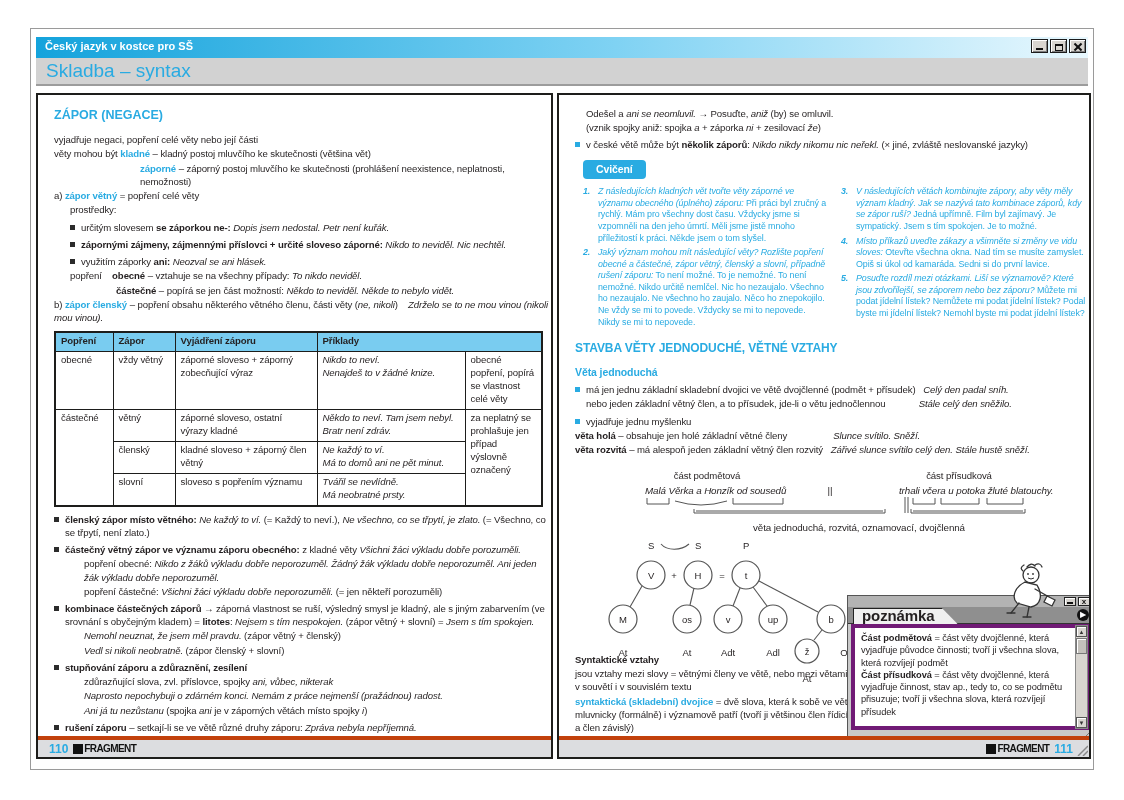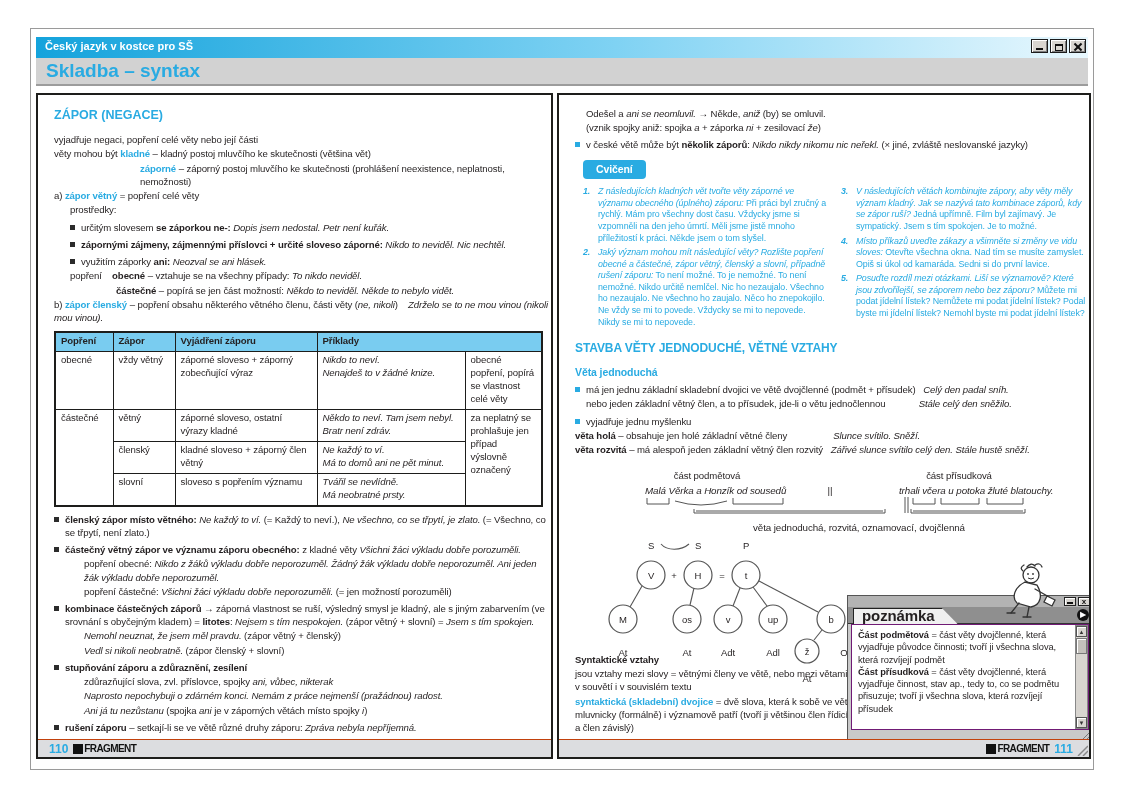--- a/index.html
+++ b/index.html
@@ -14,21 +14,21 @@
   .wbtn{width:17px;height:14px;background:#d8d5d0;border:1px solid #1c1c1c;
     box-shadow:inset 1px 1px 0 #fff,inset -1px -1px 0 #7f7f7f;
     display:flex;align-items:flex-end;justify-content:center;box-sizing:border-box;cursor:pointer;}
   .g-min{width:7px;height:2px;background:#111;margin-bottom:2px;}
   .g-max{width:8px;height:7px;border:1px solid #111;border-top-width:2px;margin-bottom:1px;box-sizing:border-box;}
   .g-x{position:relative;width:10px;height:9px;margin:0 auto 1px;}
   .g-x::before,.g-x::after{content:'';position:absolute;left:0;top:4px;width:10px;height:2px;background:#111;}
   .g-x::before{transform:rotate(45deg);} .g-x::after{transform:rotate(-45deg);}
   .sectionbar{position:absolute;left:5px;top:29px;width:1052px;height:28px;background:#d2d2d2;
     border-bottom:2px solid #9c9c9c;box-sizing:border-box;}
-  .sectionbar span{color:#29abe2;font-weight:bold;font-size:19px;line-height:26px;padding-left:10px;}
+  .sectionbar span{color:#29abe2;font-weight:normal;font-size:19px;line-height:26px;padding-left:10px;}
   
   .page{position:absolute;top:64px;height:666px;border:2px solid #1d1d1b;background:#fff;box-sizing:border-box;}
   #pageL{left:5px;width:517px;} #pageR{left:526px;width:534px;}
   .pbody{position:absolute;left:0;right:0;top:0;bottom:17px;padding:12px 2px 0 16px;overflow:hidden;
     font-size:9.6px;line-height:1.38;letter-spacing:-0.1px;}
   h2{margin:0 0 9px;font-size:12.5px;color:#29abe2;letter-spacing:0;}
   
   .ln{white-space:pre-wrap;margin-bottom:1px;}
   .ln.bu{display:flex;margin-top:4px;}
   .ln.bu::before{content:'';width:5px;height:5px;background:#2b2b2b;margin:4px 6px 0 0;flex:none;}
@@ -38,21 +38,21 @@
   .i3{margin-left:86px;} .i5{margin-left:62px;}
   .sg-n{} .sg-b{font-weight:bold;} .sg-i{font-style:italic;}
   .sg-c{color:#29abe2;font-weight:bold;} .sg-ci{color:#29abe2;font-style:italic;} .sg-cn{color:#29abe2;}
   
   table{border-collapse:collapse;margin:7px 0 6px;width:489px;border:2px solid #1d1d1b;}
   th,td{border:1px solid #1d1d1b;padding:2px 5px 3px;vertical-align:top;text-align:left;
     font-size:9.6px;line-height:1.35;white-space:pre-wrap;font-weight:normal;}
   th{background:#79ccf0;font-weight:bold;}
   
   .pfoot{position:absolute;left:0;right:0;bottom:0;height:17px;background:#dcdde0;
-    border-top:1px solid #c2410c;display:flex;align-items:center;font-size:11px;}
+    border-top:4px solid #c2410c;display:flex;align-items:center;font-size:11px;}
   .pnum{color:#29abe2;font-weight:bold;font-size:12px;}
   #pageL .pfoot{padding-left:11px;} #pageL .pnum{margin-right:5px;}
   #pageR .pfoot{justify-content:flex-end;padding-right:16px;} #pageR .pnum{margin-left:5px;}
   .frg{display:inline-flex;align-items:center;font-weight:bold;font-size:10px;letter-spacing:-0.6px;color:#111;}
   .frg-sq{display:inline-block;width:7px;height:10px;background:#111;margin-right:1px;
     border-right:2px solid #111;border-left:1px solid #111;}
   .grip{position:absolute;right:1px;bottom:1px;}
   
   .badge{display:inline-block;background:#29abe2;color:#fff;font-weight:bold;font-size:10.5px;
     padding:2px 13px 3px;border-radius:4px;margin:7px 0 5px 8px;}
@@ -75,21 +75,21 @@
   .nbtn{width:12px;height:9px;background:#d8d5d0;border:1px solid #222;box-shadow:inset 1px 1px 0 #fff;
     display:flex;align-items:center;justify-content:center;box-sizing:border-box;cursor:pointer;}
   .ng-min{width:6px;height:2px;background:#111;margin-top:3px;}
   .ng-x{font-size:8px;font-weight:bold;line-height:7px;color:#111;}
   .note-tabs{position:relative;height:16px;background:#8f8f8f;border-bottom:1px solid #333;}
   .note-tab{position:absolute;left:5px;top:1px;height:15px;background:#f0f0f0;border:1px solid #222;border-bottom:none;
     font-weight:bold;font-size:15px;line-height:14px;padding:0 22px 0 8px;
     clip-path:polygon(0 0,85% 0,100% 100%,0 100%);}
   .note-arrow{position:absolute;right:3px;top:2px;width:12px;height:12px;border-radius:50%;background:#111;
     color:#fff;font-size:8px;line-height:12px;text-align:center;cursor:pointer;}
-  .note-body{position:absolute;left:3px;right:3px;top:28px;bottom:10px;background:#fff;border:1px solid #701a75;
+  .note-body{position:absolute;left:3px;right:3px;top:28px;bottom:10px;background:#fff;border:4px solid #701a75;
     padding:4px 20px 3px 6px;font-size:9.3px;line-height:1.32;white-space:pre-wrap;overflow:hidden;box-sizing:border-box;}
   .note-sb{position:absolute;right:4px;top:29px;bottom:11px;width:13px;background:#d8d5d0;border:1px solid #888;box-sizing:border-box;}
   .sb-btn{position:absolute;left:0;width:11px;height:11px;background:#d8d5d0;border:1px solid #555;
     box-shadow:inset 1px 1px 0 #fff;font-size:6px;line-height:10px;text-align:center;color:#333;cursor:pointer;box-sizing:border-box;}
   .sb-up{top:0;} .sb-dn{bottom:0;}
   .sb-thumb{position:absolute;left:0;top:12px;width:11px;height:16px;background:#c4c1bc;border:1px solid #777;
     box-shadow:inset 1px 1px 0 #fff;box-sizing:border-box;cursor:grab;}
   .note-grip{position:absolute;right:1px;bottom:1px;}
   .cartoon{position:absolute;left:438px;top:468px;z-index:3;}
 </style>
@@ -173,21 +173,21 @@
           <td><span class="sg-n">sloveso s popřením významu</span></td>
           <td><span class="sg-i">Tvářil se nevlídně.
 Má neobratné prsty.</span></td>
         </tr>
       </tbody>
         </table>
       <div>
           <div class="ln bu"><div class="bt"><span class="sg-b">členský zápor místo větného: </span><span class="sg-i">Ne každý to ví.</span><span class="sg-n"> (= Každý to neví.), </span><span class="sg-i">Ne všechno, co se třpytí, je zlato.</span><span class="sg-n"> (= Všechno, co se třpytí, není zlato.)</span></div></div>
           <div class="ln bu"><div class="bt"><span class="sg-b">částečný větný zápor ve významu záporu obecného:</span><span class="sg-n"> z kladné věty </span><span class="sg-i">Všichni žáci výkladu dobře porozuměli.</span></div></div>
           <div class="ln i2"><span class="sg-n">popření obecné: </span><span class="sg-i">Nikdo z žáků výkladu dobře neporozuměl. Žádný žák výkladu dobře neporozuměl. Ani jeden žák výkladu dobře neporozuměl.</span></div>
-          <div class="ln i2"><span class="sg-n">popření částečné: </span><span class="sg-i">Všichni žáci výkladu dobře neporozuměli.</span><span class="sg-n"> (= jen možností porozuměli)</span></div>
+          <div class="ln i2"><span class="sg-n">popření částečné: </span><span class="sg-i">Všichni žáci výkladu dobře neporozuměli.</span><span class="sg-n"> (= jen někteří porozuměli)</span></div>
           <div class="ln bu"><div class="bt"><span class="sg-b">kombinace částečných záporů</span><span class="sg-n"> → záporná vlastnost se ruší, výsledný smysl je kladný, ale s jiným zabarvením (ve srovnání s obyčejným kladem) = </span><span class="sg-b">litotes</span><span class="sg-n">: </span><span class="sg-i">Nejsem s tím nespokojen.</span><span class="sg-n"> (zápor větný + slovní) = </span><span class="sg-i">Jsem s tím spokojen.</span></div></div>
           <div class="ln i2"><span class="sg-i">Nemohl neuznat, že jsem měl pravdu.</span><span class="sg-n"> (zápor větný + členský)</span></div>
           <div class="ln i2"><span class="sg-i">Vedl si nikoli neobratně.</span><span class="sg-n"> (zápor členský + slovní)</span></div>
           <div class="ln bu"><div class="bt"><span class="sg-b">stupňování záporu a zdůraznění, zesílení</span></div></div>
           <div class="ln i2"><span class="sg-n">zdůrazňující slova, zvl. příslovce, spojky </span><span class="sg-i">ani, vůbec, nikterak</span></div>
           <div class="ln i2"><span class="sg-i">Naprosto nepochybuji o zdárném konci. Nemám z práce nejmenší (pražádnou) radost.</span></div>
           <div class="ln i2"><span class="sg-i">Ani já tu nezůstanu</span><span class="sg-n"> (spojka </span><span class="sg-i">ani</span><span class="sg-n"> je v záporných větách místo spojky </span><span class="sg-i">i</span><span class="sg-n">)</span></div>
           <div class="ln bu"><div class="bt"><span class="sg-b">rušení záporu</span><span class="sg-n"> – setkají-li se ve větě různé druhy záporu: </span><span class="sg-i">Zpráva nebyla nepříjemná.</span></div></div>
           <div class="ln bu"><div class="bt"><span class="sg-b">záměna kladu a záporu</span></div></div>
         </div>
@@ -197,21 +197,21 @@
       <span class="frg">
           <span class="frg-sq"></span>
           <span>FRAGMENT</span>
         </span>
     </div>
   </div>
 
   <div class="page" id="pageR">
     <div class="pbody">
       <div>
-          <div class="ln i2r"><span class="sg-n">Odešel a </span><span class="sg-i">ani se neomluvil.</span><span class="sg-n"> → Někde, </span><span class="sg-i">aniž</span><span class="sg-n"> (by) se omluvil.</span></div>
+          <div class="ln i2r"><span class="sg-n">Odešel a </span><span class="sg-i">ani se neomluvil.</span><span class="sg-n"> → Posuďte, </span><span class="sg-i">aniž</span><span class="sg-n"> (by) se omluvil.</span></div>
           <div class="ln i2r"><span class="sg-n">(vznik spojky aniž: spojka </span><span class="sg-i">a</span><span class="sg-n"> + záporka </span><span class="sg-i">ni</span><span class="sg-n"> + zesilovací </span><span class="sg-i">že</span><span class="sg-n">)</span></div>
           <div class="ln bu cy"><div class="bt"><span class="sg-n">v české větě může být </span><span class="sg-b">několik záporů</span><span class="sg-n">: </span><span class="sg-i">Nikdo nikdy nikomu nic neřekl.</span><span class="sg-n"> (× jiné, zvláště neslovanské jazyky)</span></div></div>
         </div>
       <div class="badge">Cvičení</div>
       <div class="exwrap">
         <div class="excol">
             <div class="ex">
               <span class="exnum">1.</span>
               <div class="ext"><span class="sg-ci">Z následujících kladných vět tvořte věty záporné ve významu obecného (úplného) záporu:</span><span class="sg-cn"> Při práci byl zručný a rychlý. Mám pro všechny dost času. Vždycky jsme si vzpomněli na den jeho úmrtí. Měli jsme jistě mnoho příležitostí k práci. Někde jsem o tom slyšel.</span></div>
             </div>

